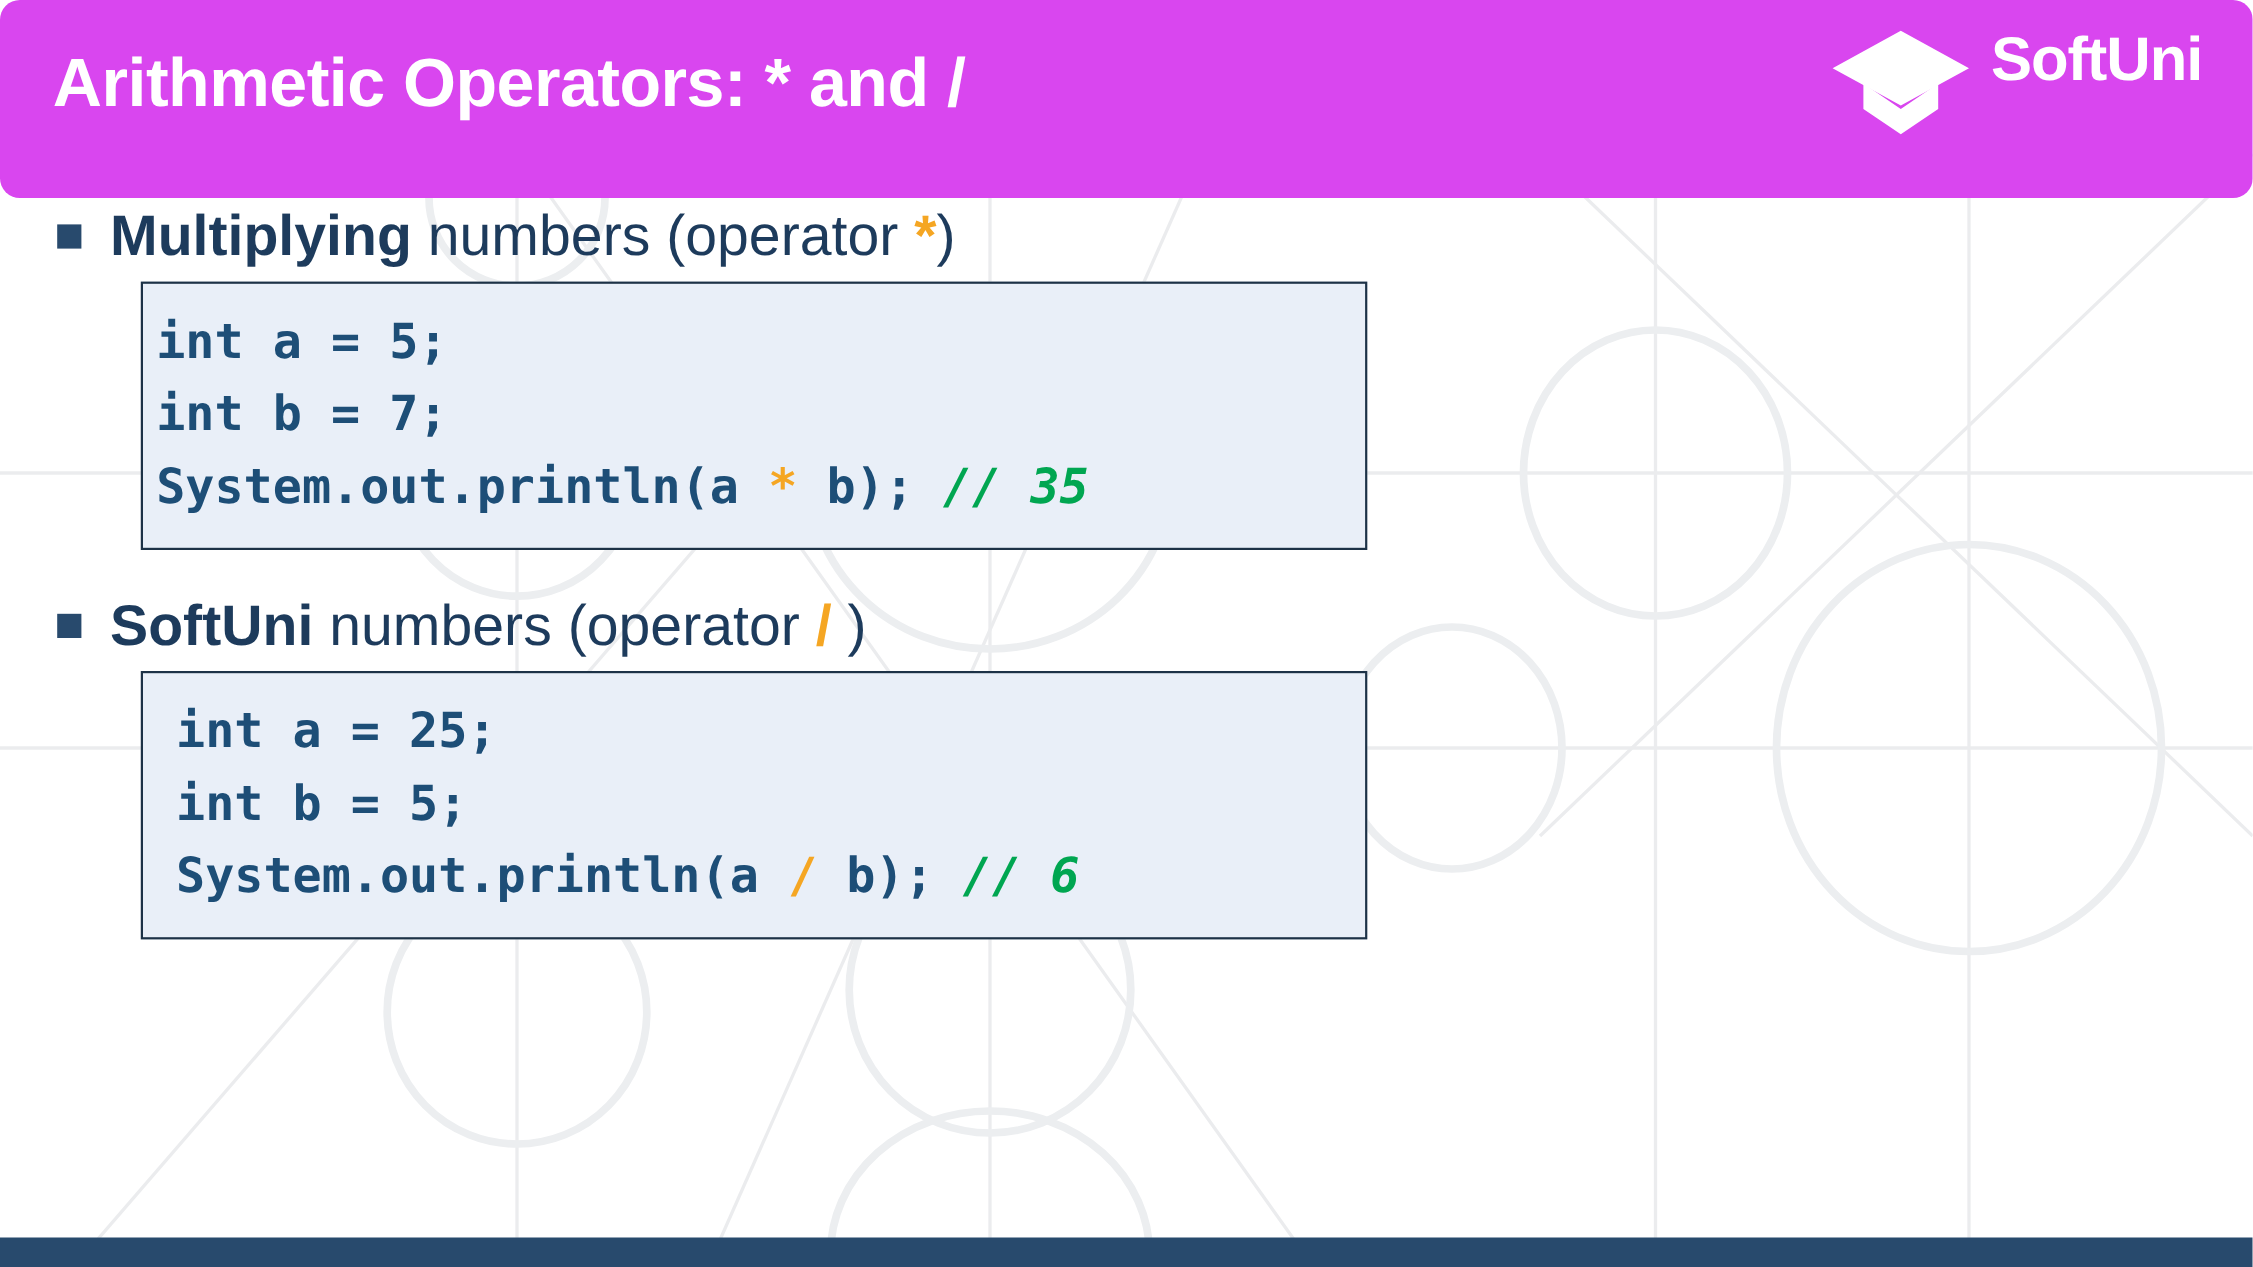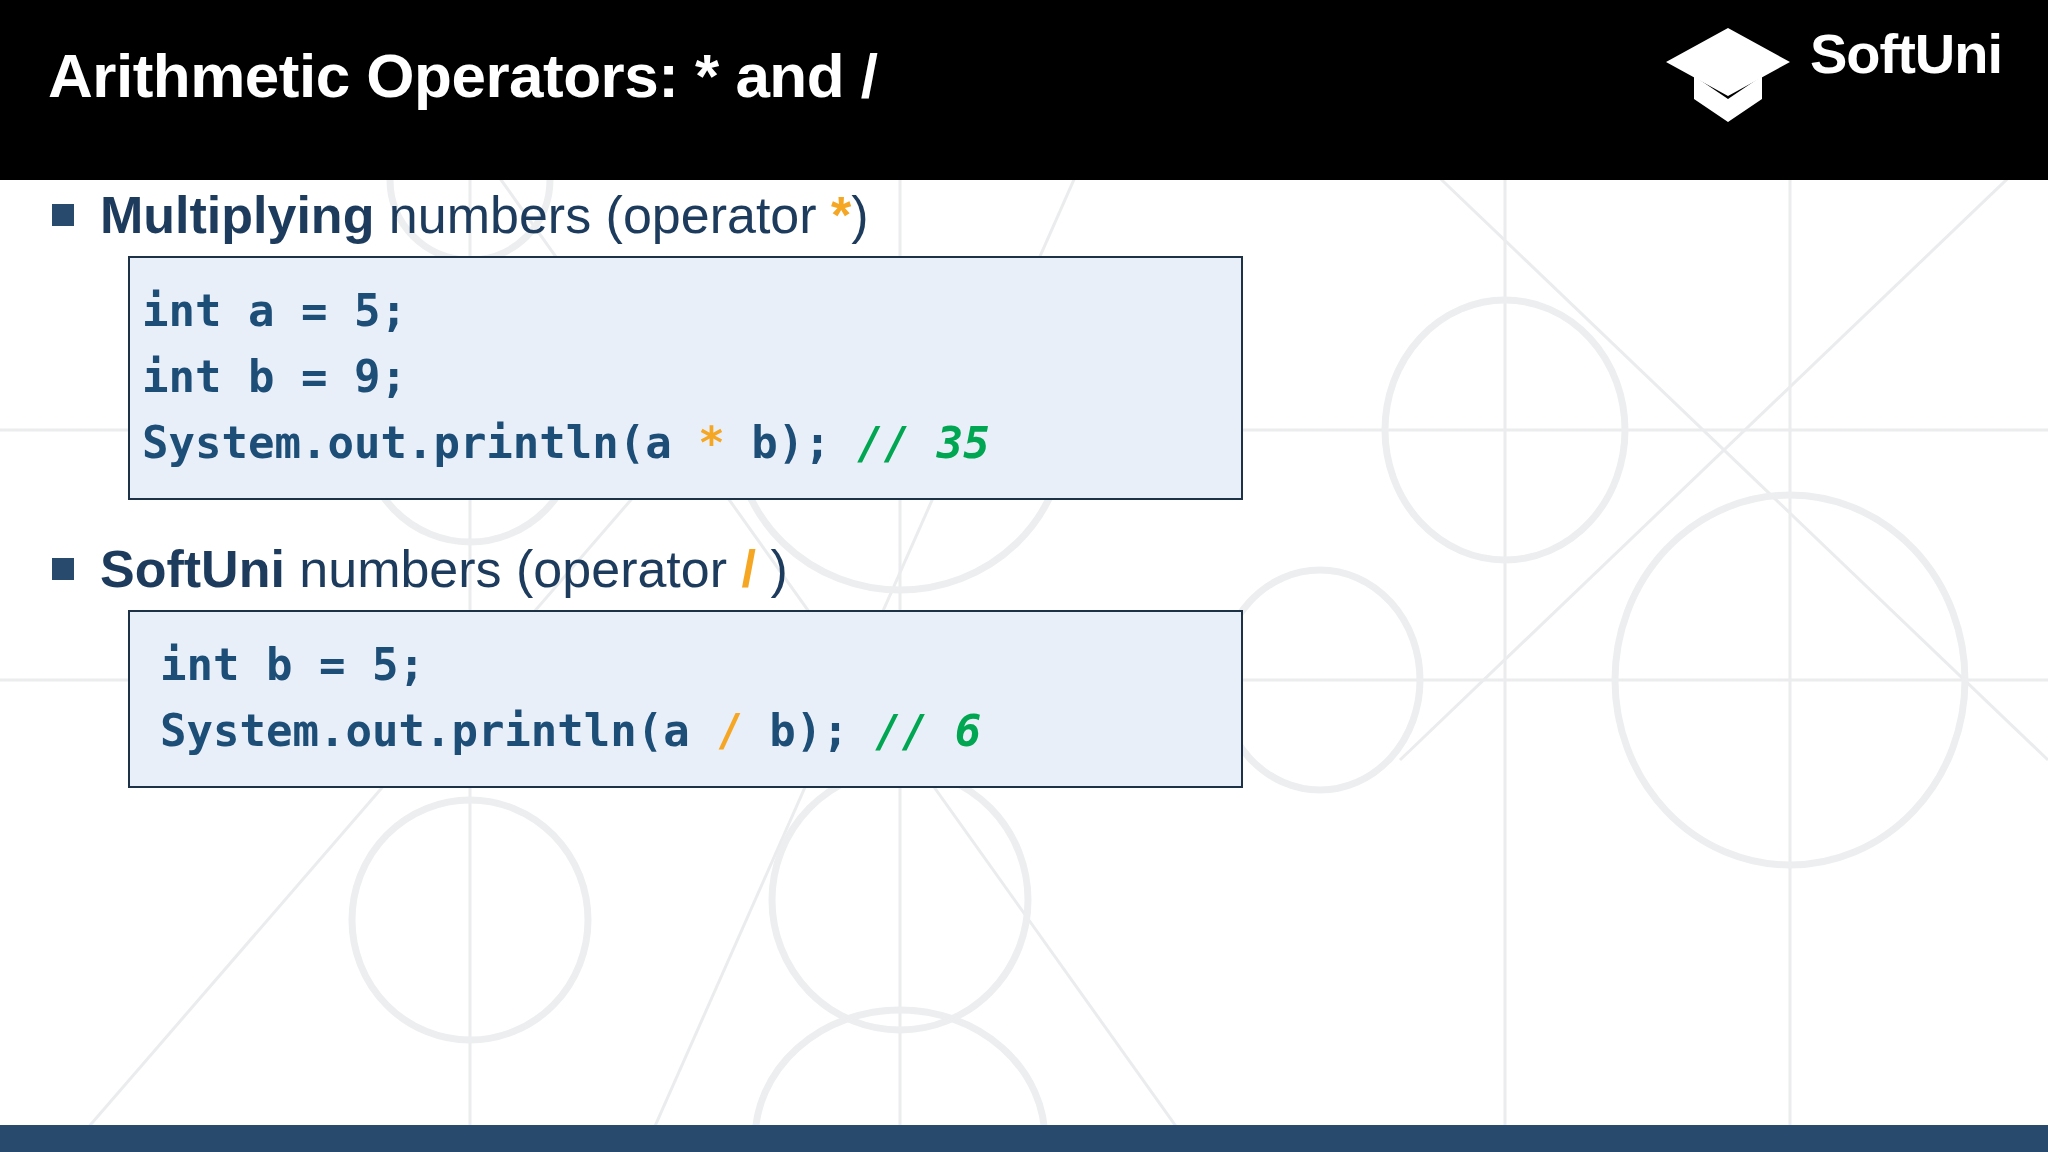--- a/index.html
+++ b/index.html
@@ -29,22 +29,23 @@
     pointer-events: none;
   }
 
   
   #header-band {
     position: absolute;
     left: 0;
     top: 0;
     width: 2048px;
     height: 180px;
-    background: #000000;
+    background: #d946ef;
     z-index: 3;
+    border-radius: 18px;
   }
   #slide-title {
     position: absolute;
     left: 48px;
     top: 40px;
     font-size: 62px;
     font-weight: bold;
     color: #ffffff;
     letter-spacing: -0.5px;
     white-space: nowrap;
@@ -196,30 +197,31 @@
 
   <div id="content">
 
     <div class="bullet-row" style="top:8px;">
       <span class="bullet-square"></span>
       <span class="bullet-text"><span class="b">Multiplying</span><span> numbers (operator </span><span class="op-accent">*</span><span>)</span></span>
     </div>
 
     <div class="code-box" style="top:76px;padding-left:12px;">
       <div class="code-line"><span>int a = 5;</span></div>
-      <div class="code-line"><span>int b = 9;</span></div>
+      <div class="code-line"><span>int b = 7;</span></div>
       <div class="code-line"><span>System.out.println(a </span><span class="op">*</span><span> b); </span><span class="cmt">// 35</span></div>
     </div>
 
     <div class="bullet-row" style="top:362px;">
       <span class="bullet-square"></span>
       <span class="bullet-text"><span class="b">SoftUni</span><span> numbers (operator </span><span class="op-accent">/</span><span> )</span></span>
     </div>
 
     <div class="code-box" style="top:430px;">
+      <div class="code-line"><span>int a = 25;</span></div>
       <div class="code-line"><span>int b = 5;</span></div>
       <div class="code-line"><span>System.out.println(a </span><span class="op">/</span><span> b); </span><span class="cmt">// 6</span></div>
     </div>
 
   </div>
 
   <div id="footer-band"></div>
 </div>
 
 </body></html>

